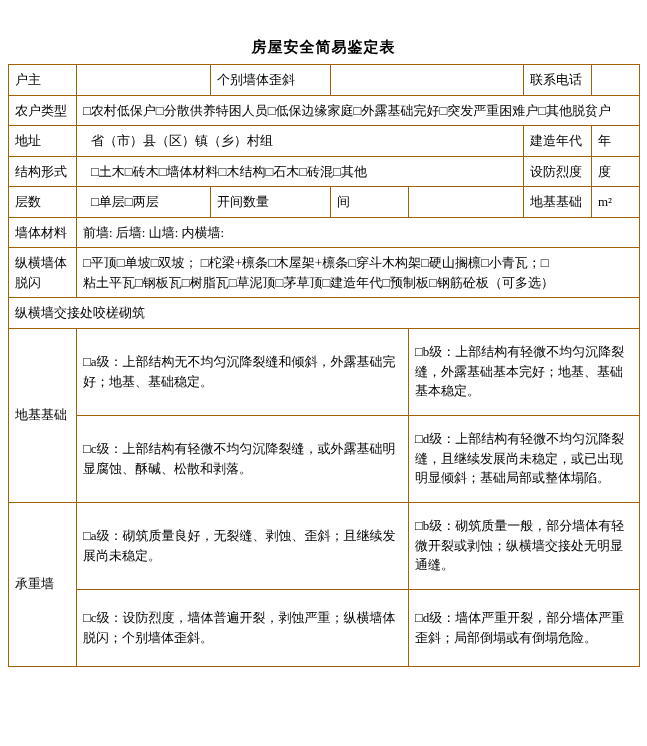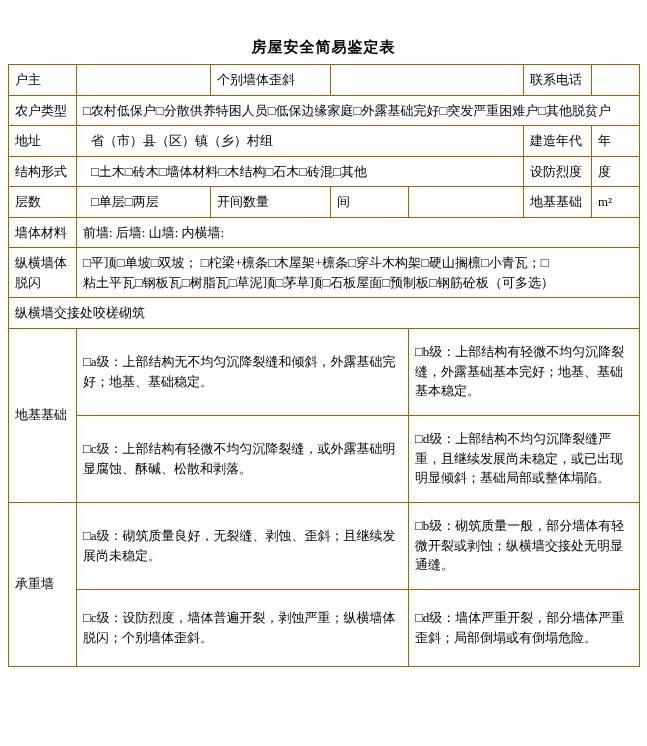--- a/index.html
+++ b/index.html
@@ -111,37 +111,37 @@
 
     <tr>
       <td class="lbl">墙体材料</td>
       <td colspan="7">前墙:  后墙:  山墙:  内横墙:</td>
     </tr>
 
     <tr>
       <td class="lbl">纵横墙体脱闪</td>
       <td colspan="7">
         <span class="cellwrap">□平顶□单坡□双坡；  □柁梁+檩条□木屋架+檩条□穿斗木构架□硬山搁檩□小青瓦；□</span>
-        <span class="cellwrap">粘土平瓦□钢板瓦□树脂瓦□草泥顶□茅草顶□石板屋面□预制板□钢筋砼板（可多选）</span>
+        <span class="cellwrap">粘土平瓦□钢板瓦□树脂瓦□草泥顶□茅草顶□建造年代□预制板□钢筋砼板（可多选）</span>
       </td>
     </tr>
 
     <tr class="sectionrow">
       <td colspan="8">纵横墙交接处咬槎砌筑</td>
     </tr>
 
     <tr>
       <td class="lbl" rowspan="2">地基基础</td>
       <td colspan="4" style="height:76px">□a级：上部结构无不均匀沉降裂缝和倾斜，外露基础完好；地基、基础稳定。</td>
       <td colspan="3">□b级：上部结构有轻微不均匀沉降裂缝，外露基础基本完好；地基、基础基本稳定。</td>
     </tr>
 
     <tr>
       <td colspan="4" style="height:76px">□c级：上部结构有轻微不均匀沉降裂缝，或外露基础明显腐蚀、酥碱、松散和剥落。</td>
-      <td colspan="3">□d级：上部结构不均匀沉降裂缝严重，且继续发展尚未稳定，或已出现明显倾斜；基础局部或整体塌陷。</td>
+      <td colspan="3">□d级：上部结构有轻微不均匀沉降裂缝，且继续发展尚未稳定，或已出现明显倾斜；基础局部或整体塌陷。</td>
     </tr>
 
     <tr>
       <td class="lbl" rowspan="2">承重墙</td>
       <td colspan="4" style="height:76px">□a级：砌筑质量良好，无裂缝、剥蚀、歪斜；且继续发展尚未稳定。</td>
       <td colspan="3">□b级：砌筑质量一般，部分墙体有轻微开裂或剥蚀；纵横墙交接处无明显通缝。</td>
     </tr>
 
     <tr>
       <td colspan="4" style="height:66px">□c级：设防烈度，墙体普遍开裂，剥蚀严重；纵横墙体脱闪；个别墙体歪斜。</td>

